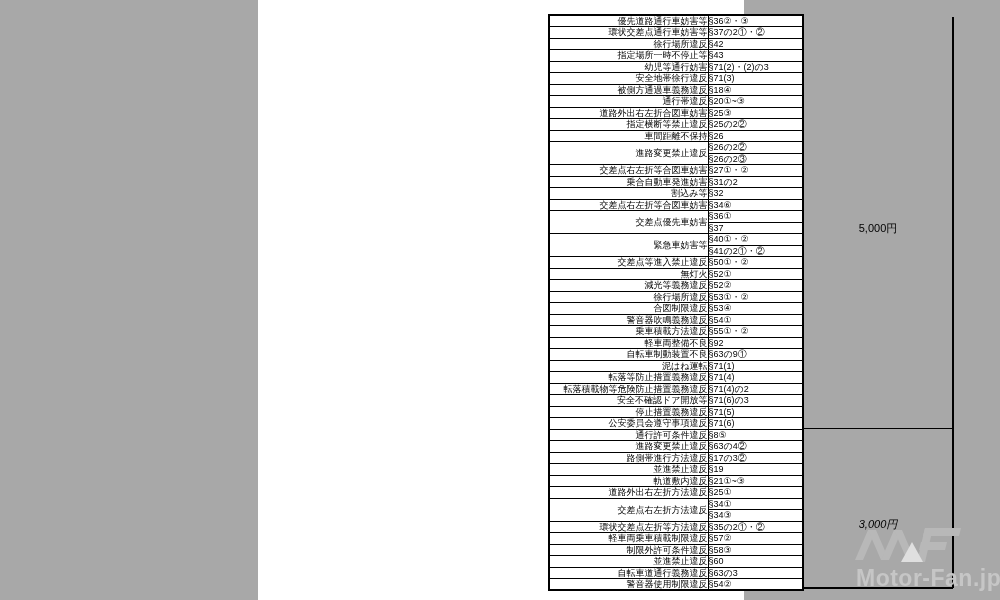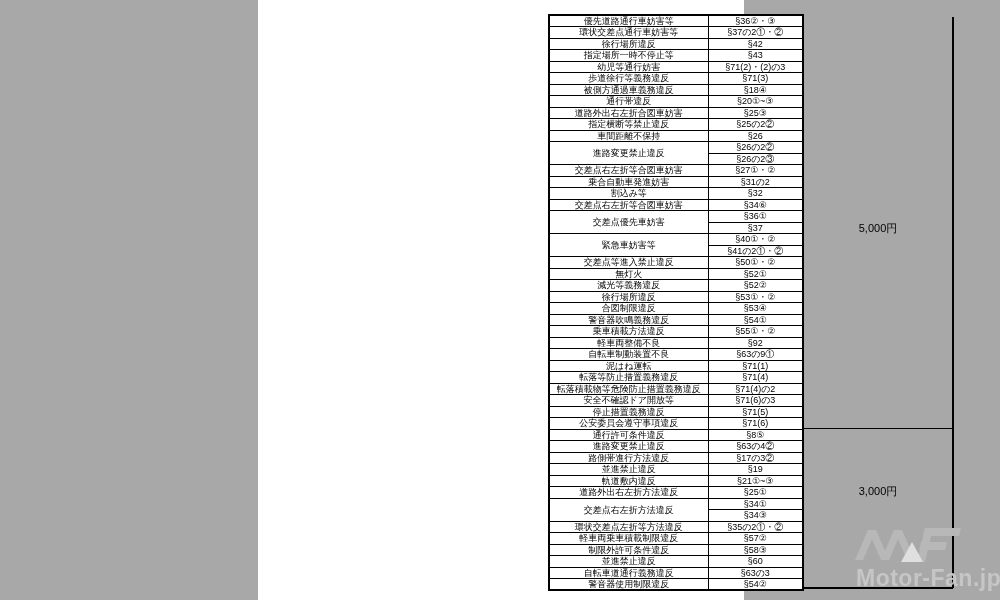--- a/index.html
+++ b/index.html
@@ -40,35 +40,35 @@
   table.fine-table td {
     border: 1px solid var(--border);
     font-size: 9px;
     line-height: 10px;
     color: var(--ink);
     padding: 0;
     overflow: hidden;
     white-space: nowrap;
     vertical-align: middle;
   }
-  td.name-cell    { text-align: center;  padding-left: 2px; }
-  td.article-cell { text-align: center; }
+  td.name-cell    { text-align: right;  padding-left: 2px; }
+  td.article-cell { text-align: left; }
   .bracket-line { position: absolute; background: var(--border); }
   .bracket-v      { left: 694px; top: 17px;  width: 2px;   height: 571px; }
   .bracket-mid    { left: 545px; top: 428px; width: 150px; height: 1px;   }
   .bracket-bottom { left: 545px; top: 587px; width: 150px; height: 2px;   }
   .fine-amount {
     position: absolute;
     left: 590px; width: 60px;
     text-align: center;
     font-size: 11px;
     color: var(--ink);
   }
   .fine-amount.g0 { top: 181px; margin-top: 40px; }
-  .fine-amount.g1 { top: 484px; }
+  .fine-amount.g1 { top: 517px; font-style: italic; }
   .watermark {
     position: absolute;
     left: 855px; top: 512px;
     width: 140px; height: 85px;
   }
   .watermark .mark { display: block; }
   .watermark .wm-text {
     position: absolute;
     left: 1px; top: 53px;
     font-size: 23px;
@@ -103,21 +103,21 @@
         </tr>
         <tr>
           <td class="name-cell" rowspan="1">指定場所一時不停止等</td>
           <td class="article-cell">§43</td>
         </tr>
         <tr>
           <td class="name-cell" rowspan="1">幼児等通行妨害</td>
           <td class="article-cell">§71(2)・(2)の3</td>
         </tr>
         <tr>
-          <td class="name-cell" rowspan="1">歩道徐行等義務違反</td>
+          <td class="name-cell" rowspan="1">安全地帯徐行違反</td>
           <td class="article-cell">§71(3)</td>
         </tr>
         <tr>
           <td class="name-cell" rowspan="1">被側方通過車義務違反</td>
           <td class="article-cell">§18④</td>
         </tr>
         <tr>
           <td class="name-cell" rowspan="1">通行帯違反</td>
           <td class="article-cell">§20①~③</td>
         </tr>

